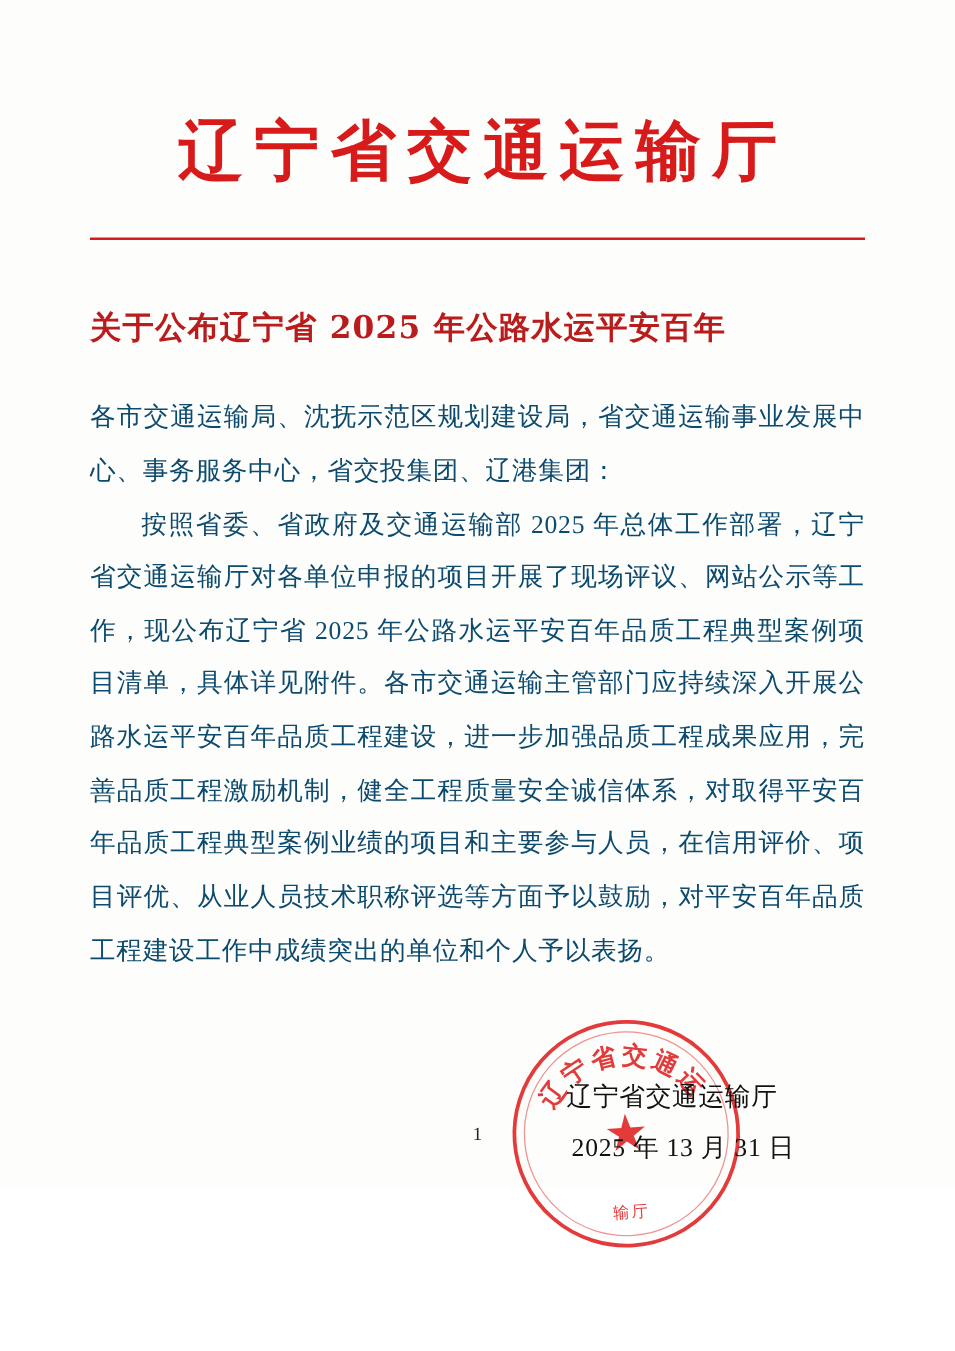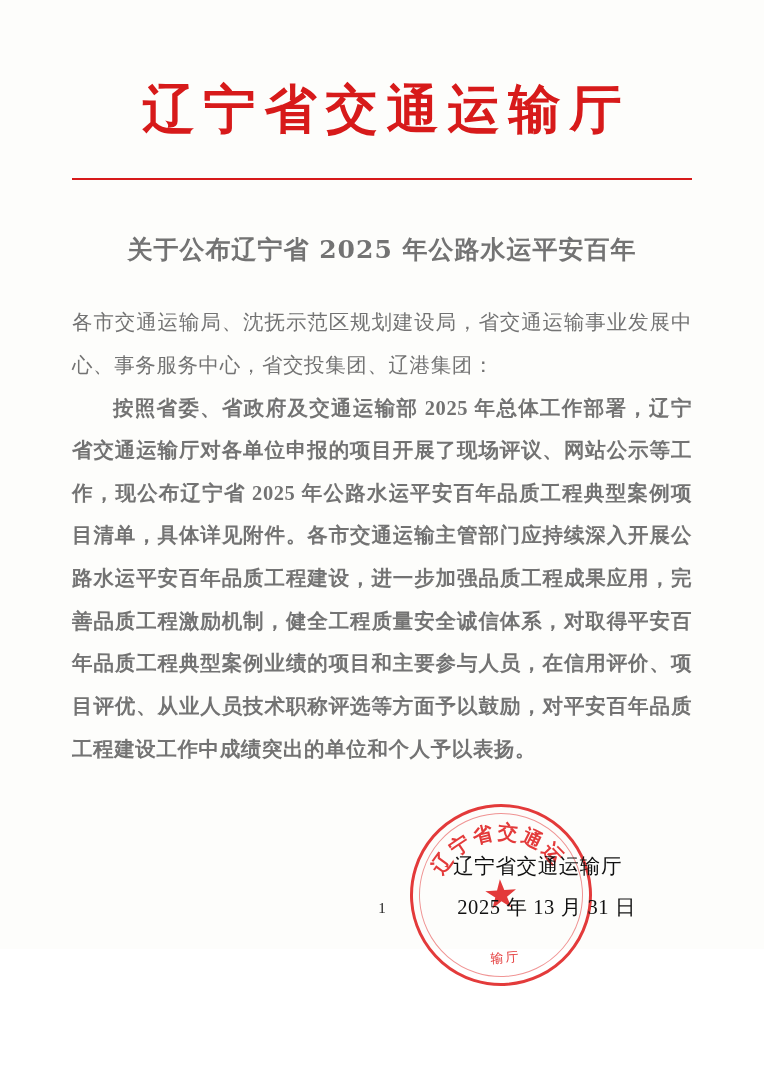--- a/index.html
+++ b/index.html
@@ -13,21 +13,21 @@
     font-family: "Liberation Serif", "DejaVu Serif", serif;
     color: #111111;
     overflow: hidden;
   }
 
   .page {
     position: relative;
     width: 764px;
     height: 949px;
     box-sizing: border-box;
-    padding: 4px 72px;
+    padding: 16px 72px;
     background: #fdfdfb;
   }
 
   
   .letterhead {
     padding-top: 78px;
     text-align: center;
   }
   .letterhead-title {
     color: #d71a1a;
@@ -42,49 +42,48 @@
   .letterhead-rule {
     margin-top: 41px;
     height: 2px;
     background: #d71a1a;
     width: 100%;
   }
 
   
   .doc-title {
     margin-top: 48px;
-    text-align: center;
+    text-align: left;
     font-family: "DejaVu Serif", "Liberation Serif", serif;
     font-weight: bold;
     font-size: 25px;
     line-height: 1.75;
     letter-spacing: 1px;
-    color: #737373;
+    color: #b91c1c;
   }
   .doc-title-line {
     display: block;
     white-space: nowrap;
   }
 
   
   .body-text {
     margin-top: 30px;
     font-size: 20.5px;
     line-height: 2.08;
     letter-spacing: 0.6px;
     text-align: justify;
     text-justify: inter-ideograph;
-    color: #737373;
+    color: #0c4a6e;
   }
   .para {
     margin: 0;
   }
   .para.indent {
     text-indent: 2em;
-    font-weight: bold;
   }
 
   
   .sign-block {
     position: relative;
     margin-top: 34px;
     height: 150px;
   }
   .sign-lines {
     position: absolute;

